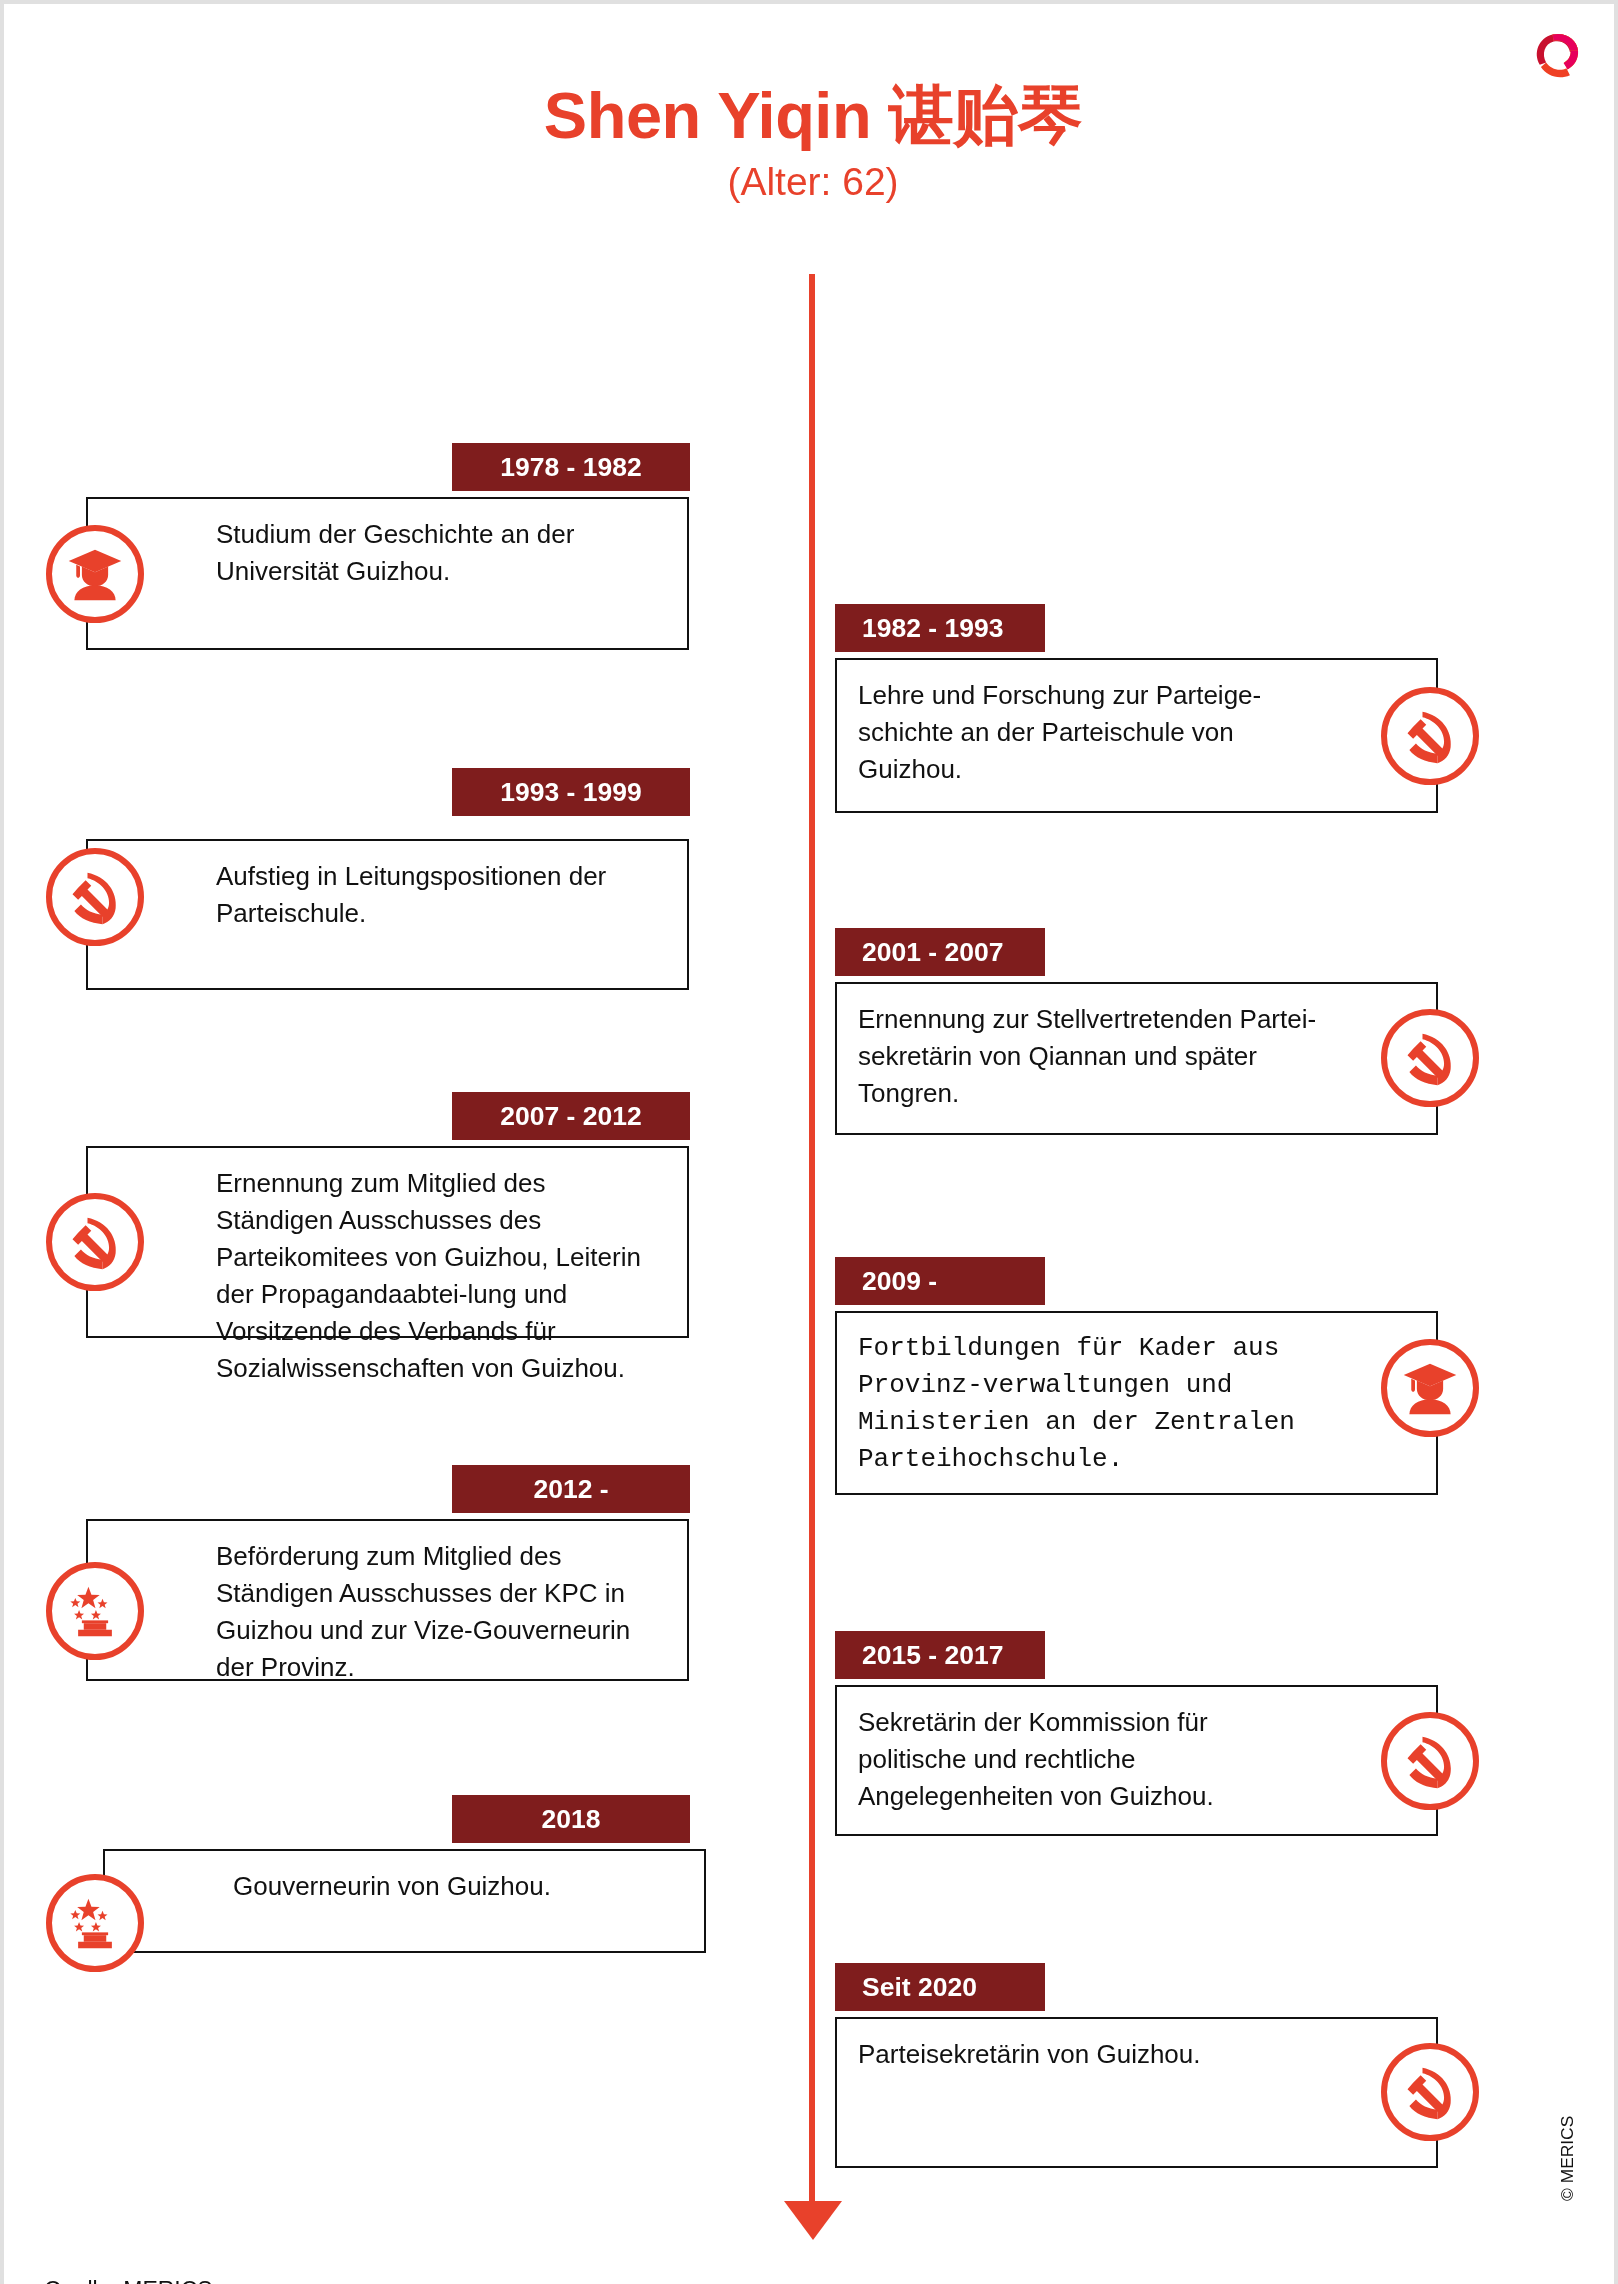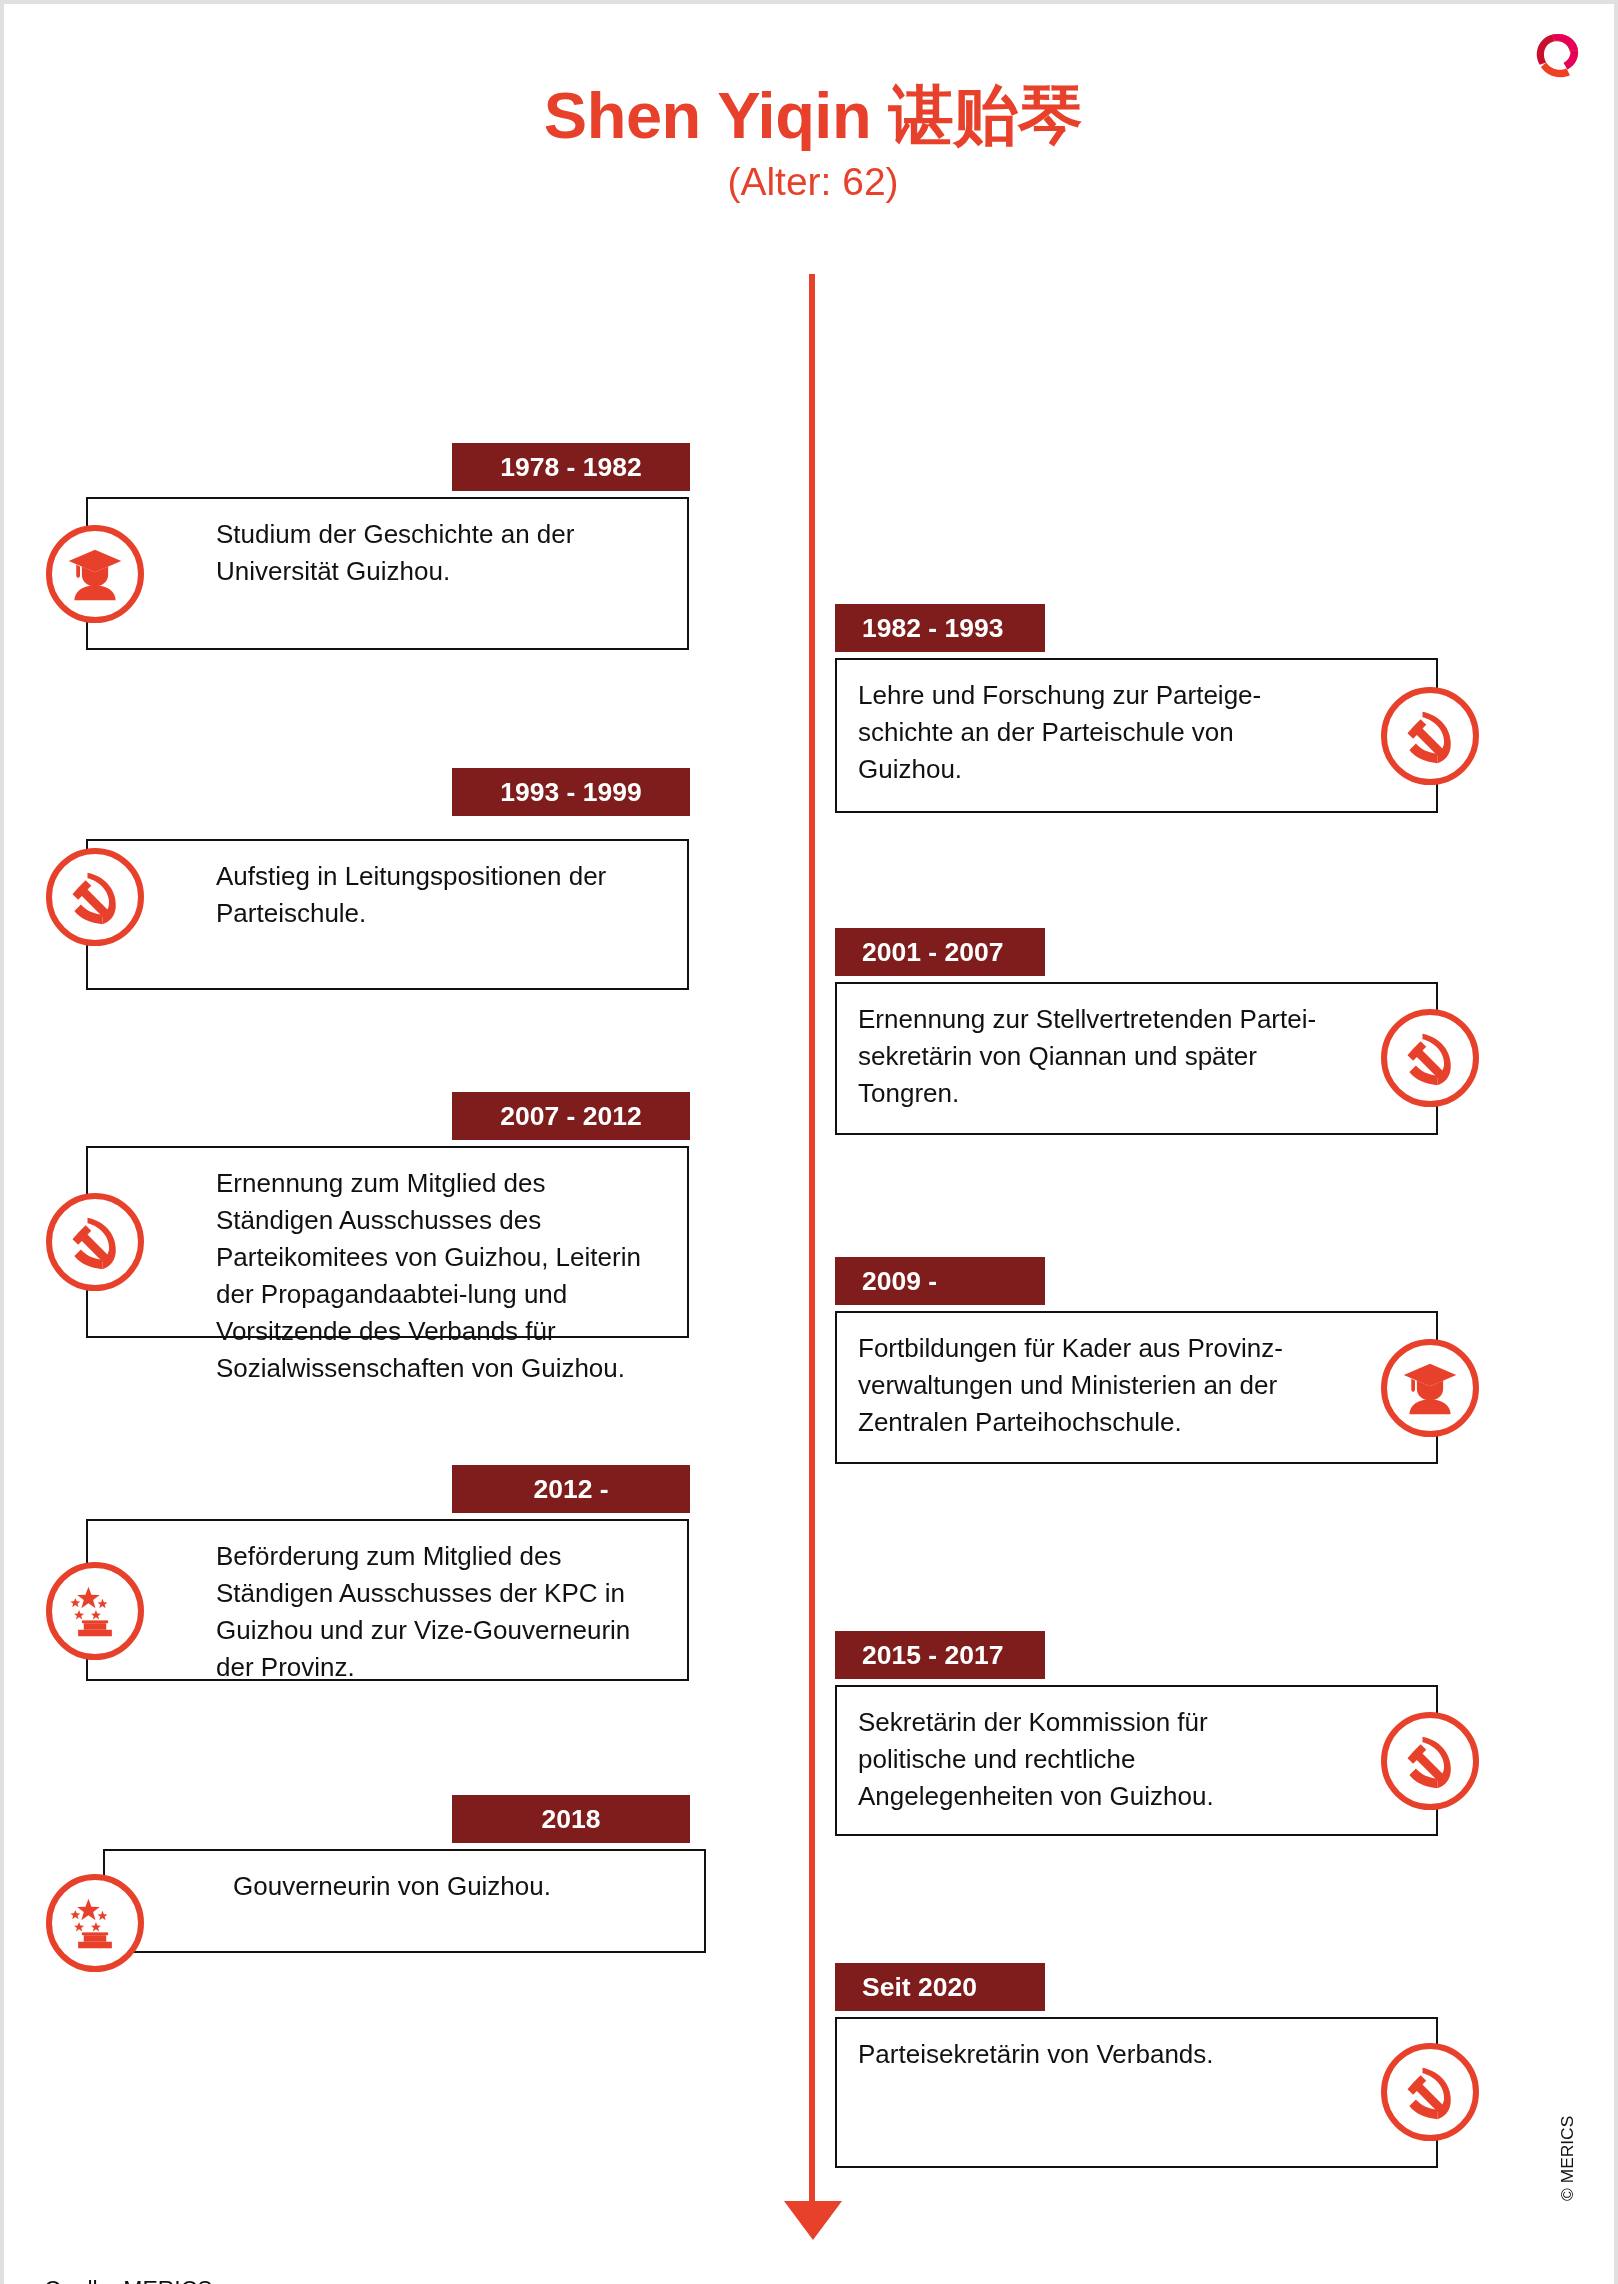--- a/index.html
+++ b/index.html
@@ -265,21 +265,21 @@
             <path fill="#e8412b" d="M24 6 C44 10 56 26 54 44 C53 53 47 59 40 61 L40 50 C44 48 47 44 47 38 C47 26 37 15 24 12 Z"></path>
             <path fill="#e8412b" d="M14 22 L22 14 L28 20 L24 24 L50 50 L44 57 L18 31 L14 35 L8 29 Z"></path>
             <path fill="#e8412b" d="M10 47 C16 55 27 60 40 61 L40 51 C30 50 22 46 17 40 Z"></path>
           </svg>
         </div>
       </div>
       <div class="event" style="left: 0px; top: 0px;">
         <div class="year-chip right-side" style="top: 1253px; left: 831px; min-width: 210px; justify-content: flex-start;">
           <span>2009 -</span>
         </div>
-        <div class="text-box" style="left: 831px; top: 1307px; width: 603px; height: 153px; padding: 17.4px 119px 12.8px 21px;">
+        <div class="text-box" style="left: 831px; top: 1307px; width: 603px; height: 184px; padding: 17.4px 119px 12.8px 21px; font-family: Liberation Mono, monospace;">
           <p>Fortbildungen für Kader aus Provinz-verwaltungen und Ministerien an der Zentralen Parteihochschule.</p>
         </div>
         <div class="icon-badge" style="top: 1335px; left: 1377px;">
           <svg viewBox="0 0 64 64" aria-hidden="true">
             <path fill="#e8412b" d="M32 6 L60 18 L32 30 L4 18 Z"></path>
             <path fill="#e8412b" d="M12 22 L12 33 C12 33 12 36 14 36 C16 36 16 33 16 33 L16 24 Z"></path>
             <path fill="#e8412b" d="M18 24 L32 30 L46 24 L46 33 C46 40 40 45 32 45 C24 45 18 40 18 33 Z"></path>
             <path fill="#e8412b" d="M32 44 C19 44 10 51 10 60 L54 60 C54 51 45 44 32 44 Z"></path>
           </svg>
         </div>
@@ -337,21 +337,21 @@
             <path fill="#e8412b" d="M20 45 L44 45 L44 52 L20 52 Z"></path>
             <path fill="#e8412b" d="M14 52 L50 52 L50 59 L14 59 Z"></path>
           </svg>
         </div>
       </div>
       <div class="event" style="left: 0px; top: 0px;">
         <div class="year-chip right-side" style="top: 1959px; left: 831px; min-width: 210px; justify-content: flex-start;">
           <span>Seit 2020</span>
         </div>
         <div class="text-box" style="left: 831px; top: 2013px; width: 603px; height: 151px; padding: 17.4px 119px 12.8px 21px;">
-          <p>Parteisekretärin von Verbands.</p>
+          <p>Parteisekretärin von Guizhou.</p>
         </div>
         <div class="icon-badge" style="top: 2039px; left: 1377px;">
           <svg viewBox="0 0 64 64" aria-hidden="true">
             <path fill="#e8412b" d="M24 6 C44 10 56 26 54 44 C53 53 47 59 40 61 L40 50 C44 48 47 44 47 38 C47 26 37 15 24 12 Z"></path>
             <path fill="#e8412b" d="M14 22 L22 14 L28 20 L24 24 L50 50 L44 57 L18 31 L14 35 L8 29 Z"></path>
             <path fill="#e8412b" d="M10 47 C16 55 27 60 40 61 L40 51 C30 50 22 46 17 40 Z"></path>
           </svg>
         </div>
       </div>
     </div>

